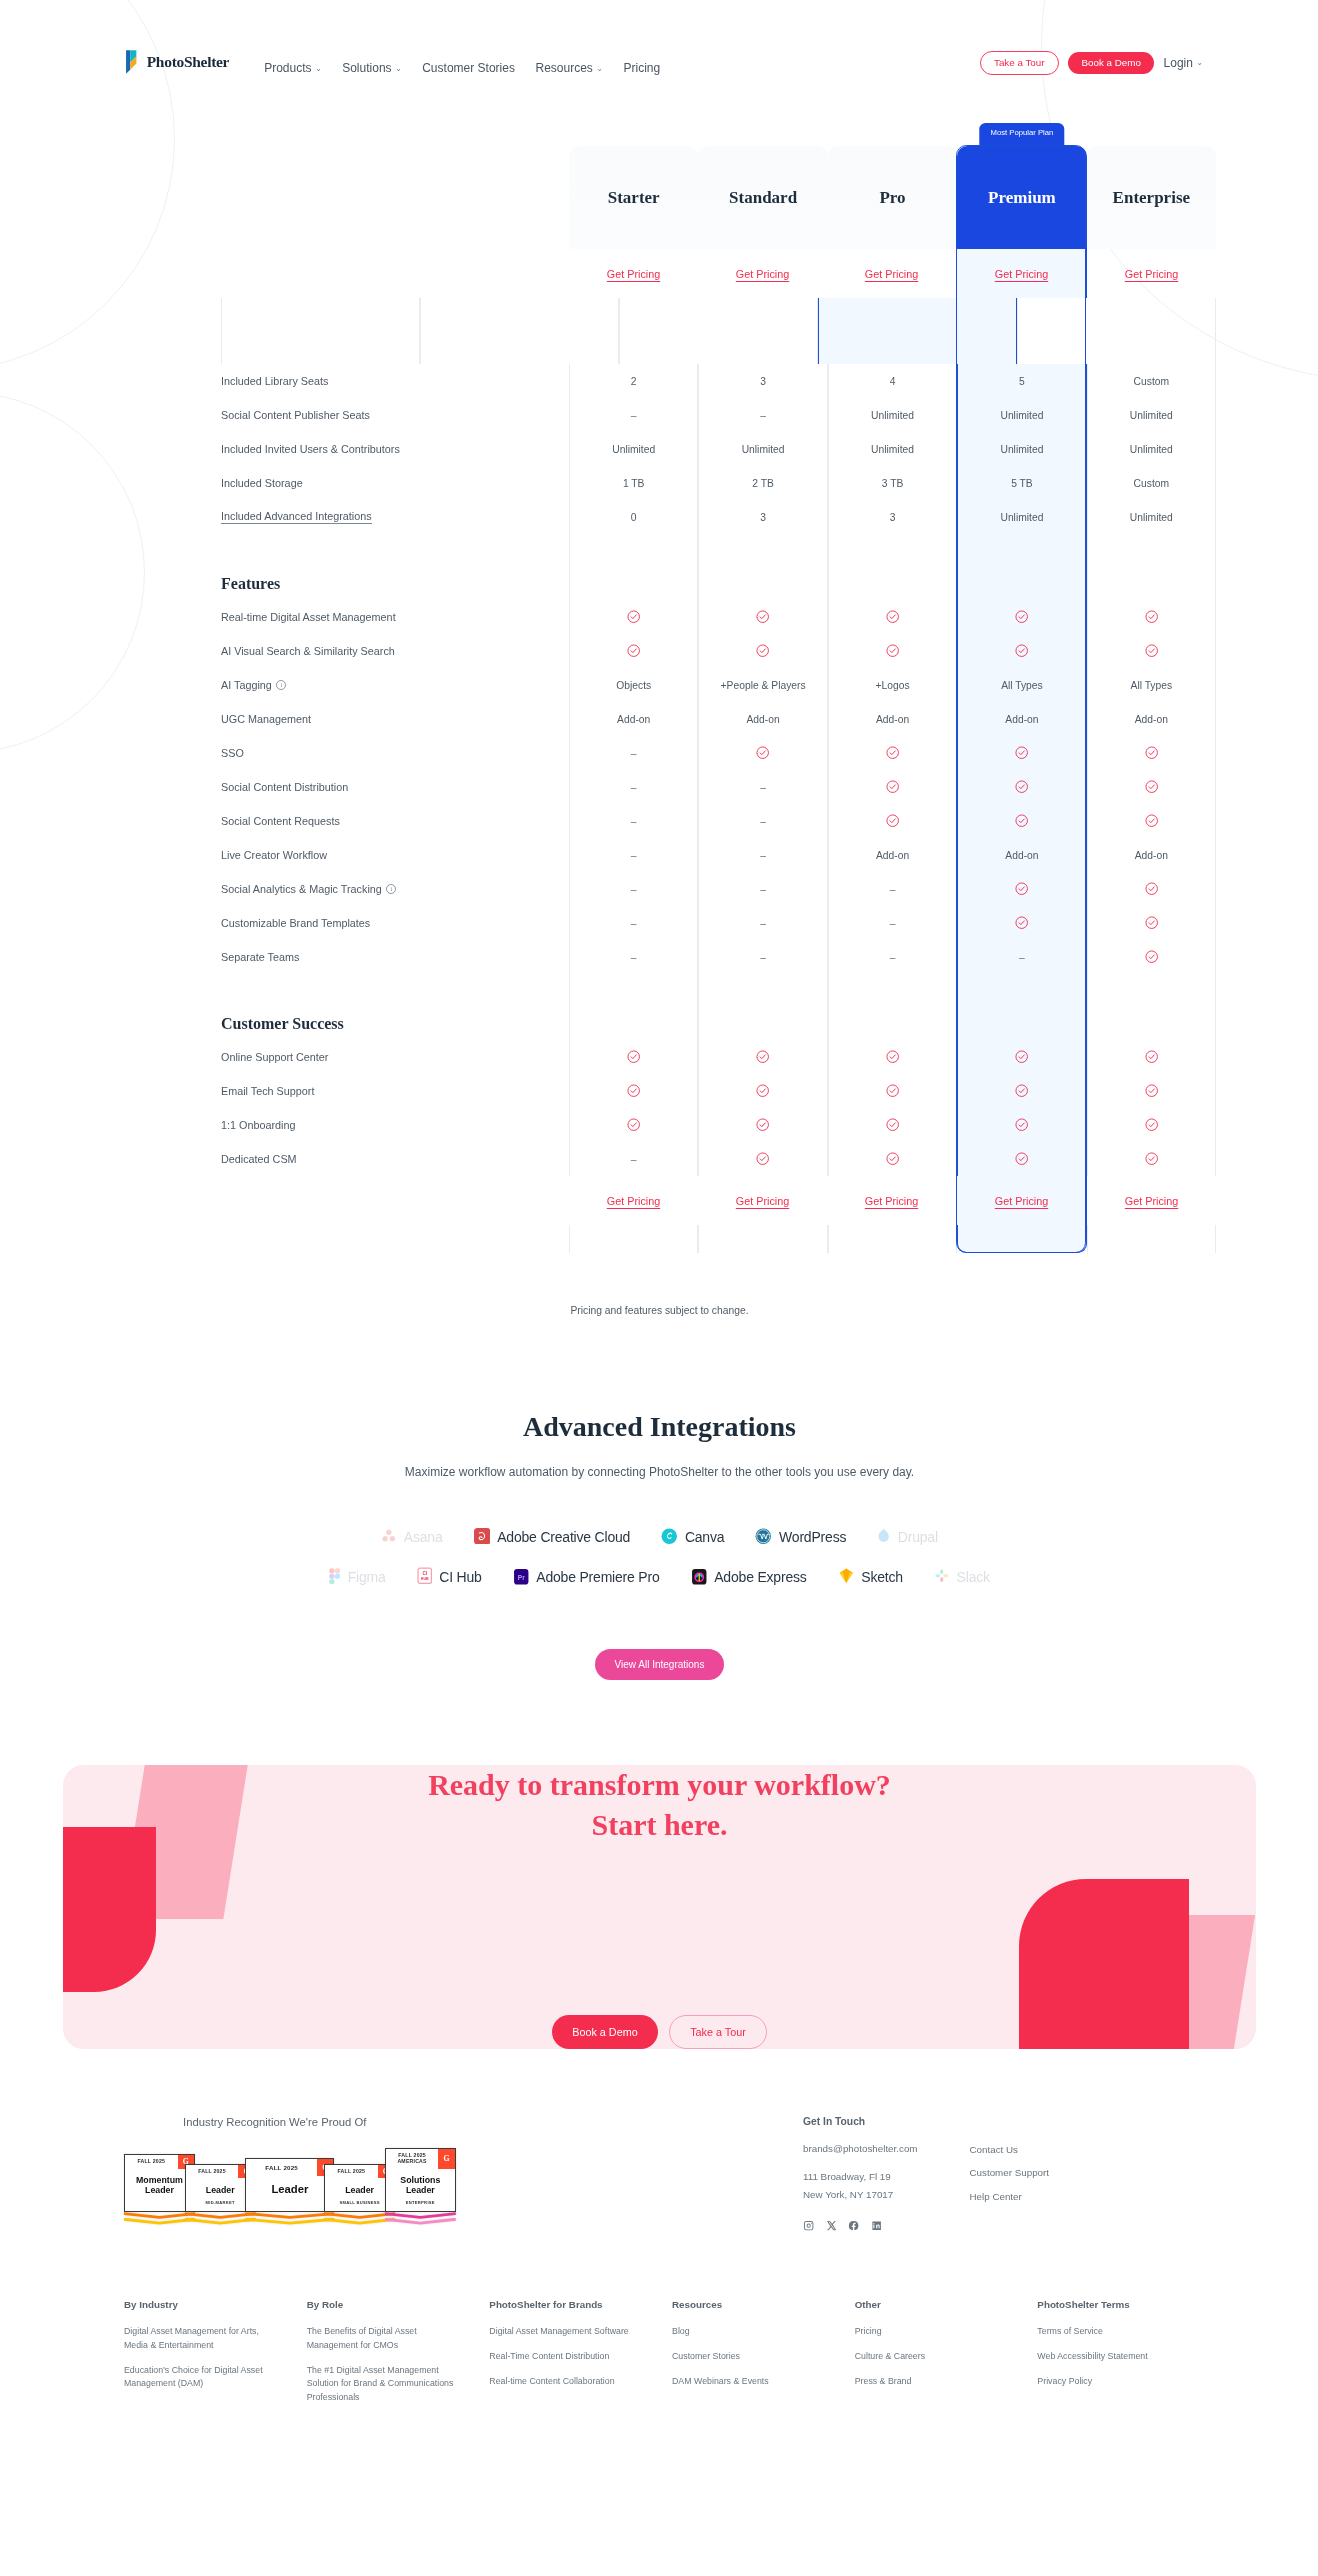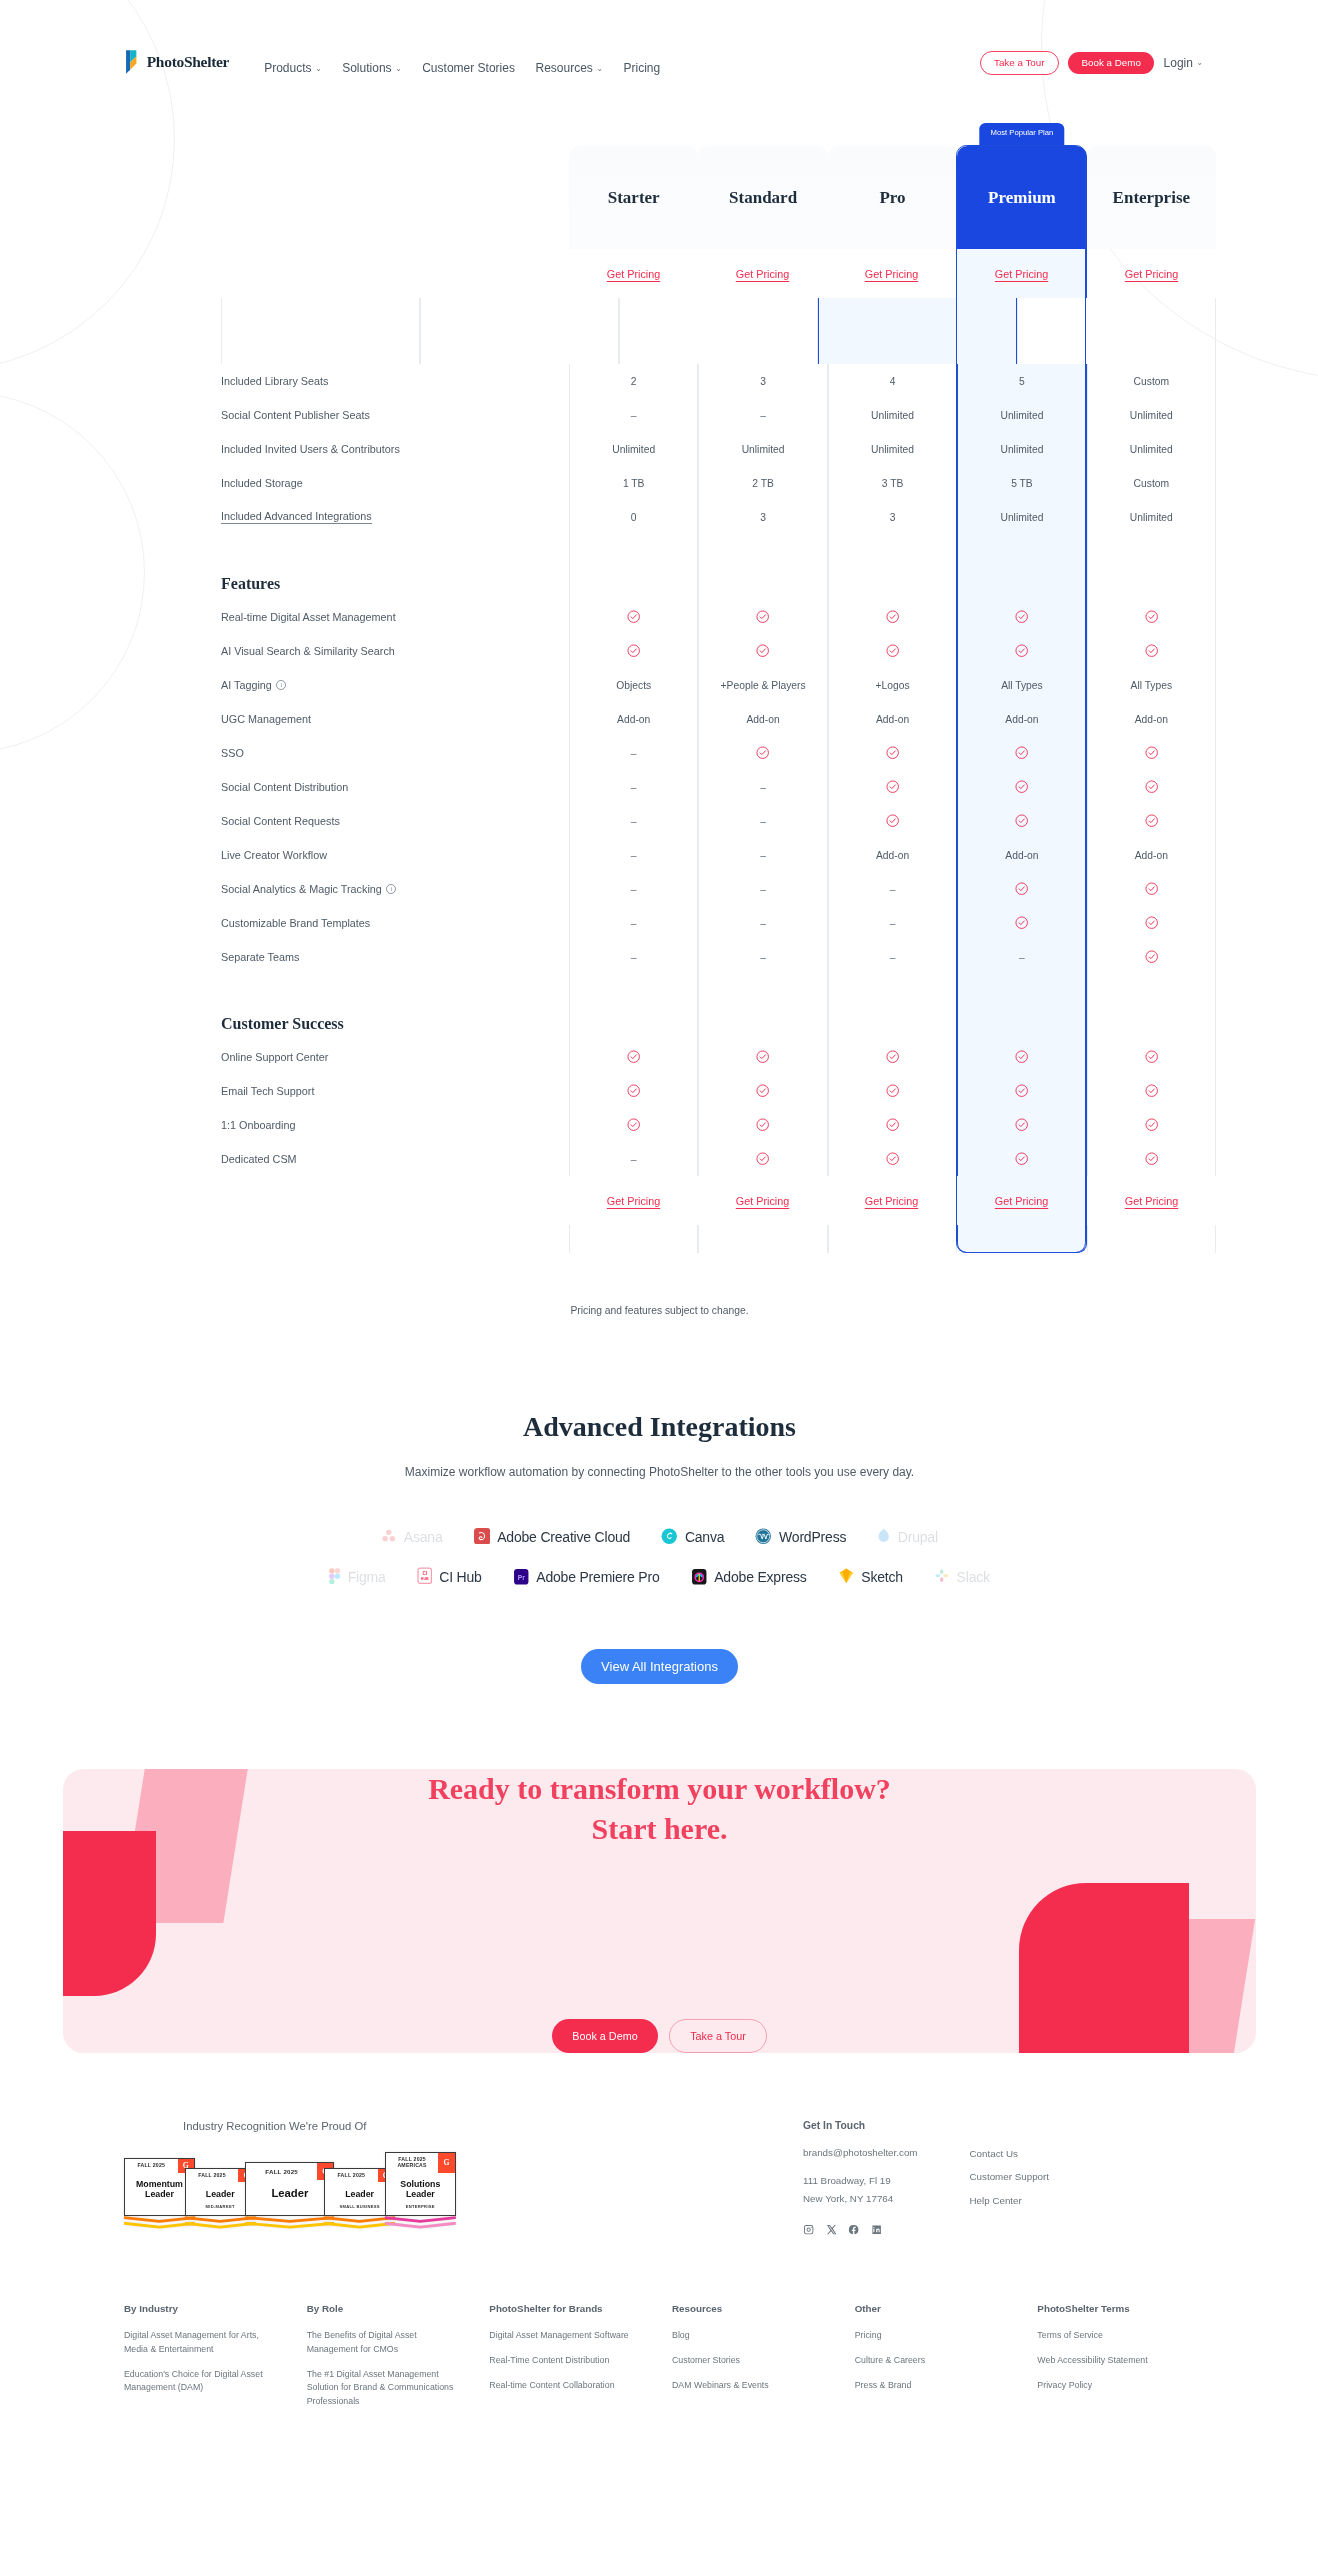--- a/index.html
+++ b/index.html
@@ -226,22 +226,22 @@
     display: flex; align-items: center; justify-content: center;
     gap: 31px; margin-top: 49px;
   }
   .logo-row.second { margin-top: 20.6px; }
   .logo-item { display: flex; align-items: center; gap: 7.2px; white-space: nowrap; }
   .logo-item .lname { font-size: 14px; color: #2b3744; letter-spacing: -0.2px; }
   .logo-item.faded { opacity: 0.3; }
   .logo-item.faded .lname { color: #8d98a3; }
   .view-all-wrap { margin-top: 62px; }
   .view-all {
-    background: #3b82f6; color: #fff; border: none;
-    font-size: 13px; padding: 9.8px 19.6px; border-radius: 515px; cursor: pointer;
+    background: #ec4899; color: #fff; border: none;
+    font-size: 10px; padding: 9.8px 19.6px; border-radius: 515px; cursor: pointer;
   }
 
   
   .cta-outer { padding: 85px 63px 0; }
   .cta {
     position: relative;
     background: #fdeaee;
     border-radius: 20.6px;
     height: 284px;
     overflow: hidden;
@@ -1191,21 +1191,21 @@
               <i class="c2"></i>
             </div>
           </div>
         </div>
     </div>
     <div class="contact">
       <div>
         <h4>Get In Touch</h4>
         <span class="email">brands@photoshelter.com</span>
         <div class="line">111 Broadway, Fl 19</div>
-        <div class="line">New York, NY 17764</div>
+        <div class="line">New York, NY 17017</div>
         <div class="socials">
           <svg viewBox="0 0 24 24">
               <path d="M7 2h10a5 5 0 015 5v10a5 5 0 01-5 5H7a5 5 0 01-5-5V7a5 5 0 015-5zm0 2a3 3 0 00-3 3v10a3 3 0 003 3h10a3 3 0 003-3V7a3 3 0 00-3-3H7zm5 3.5a4.5 4.5 0 110 9 4.5 4.5 0 010-9zm0 2a2.5 2.5 0 100 5 2.5 2.5 0 000-5zM17.8 6a1.1 1.1 0 110 2.2 1.1 1.1 0 010-2.2z"></path>
             </svg>
           <svg viewBox="0 0 24 24">
               <path d="M18.2 2H21l-6.6 7.6L22 22h-6.3l-4.9-6.4L5 22H2.2l7.1-8.1L2 2h6.4l4.4 5.9L18.2 2zm-1.1 18h1.7L7 3.8H5.2L17.1 20z"></path>
             </svg>
           <svg viewBox="0 0 24 24">
               <path d="M12 2a10 10 0 00-1.6 19.9v-7h-2.5V12h2.5V9.8c0-2.5 1.5-3.9 3.8-3.9 1.1 0 2.2.2 2.2.2v2.5h-1.3c-1.2 0-1.6.8-1.6 1.6V12h2.8l-.4 2.9h-2.4v7A10 10 0 0012 2z"></path>
             </svg>

